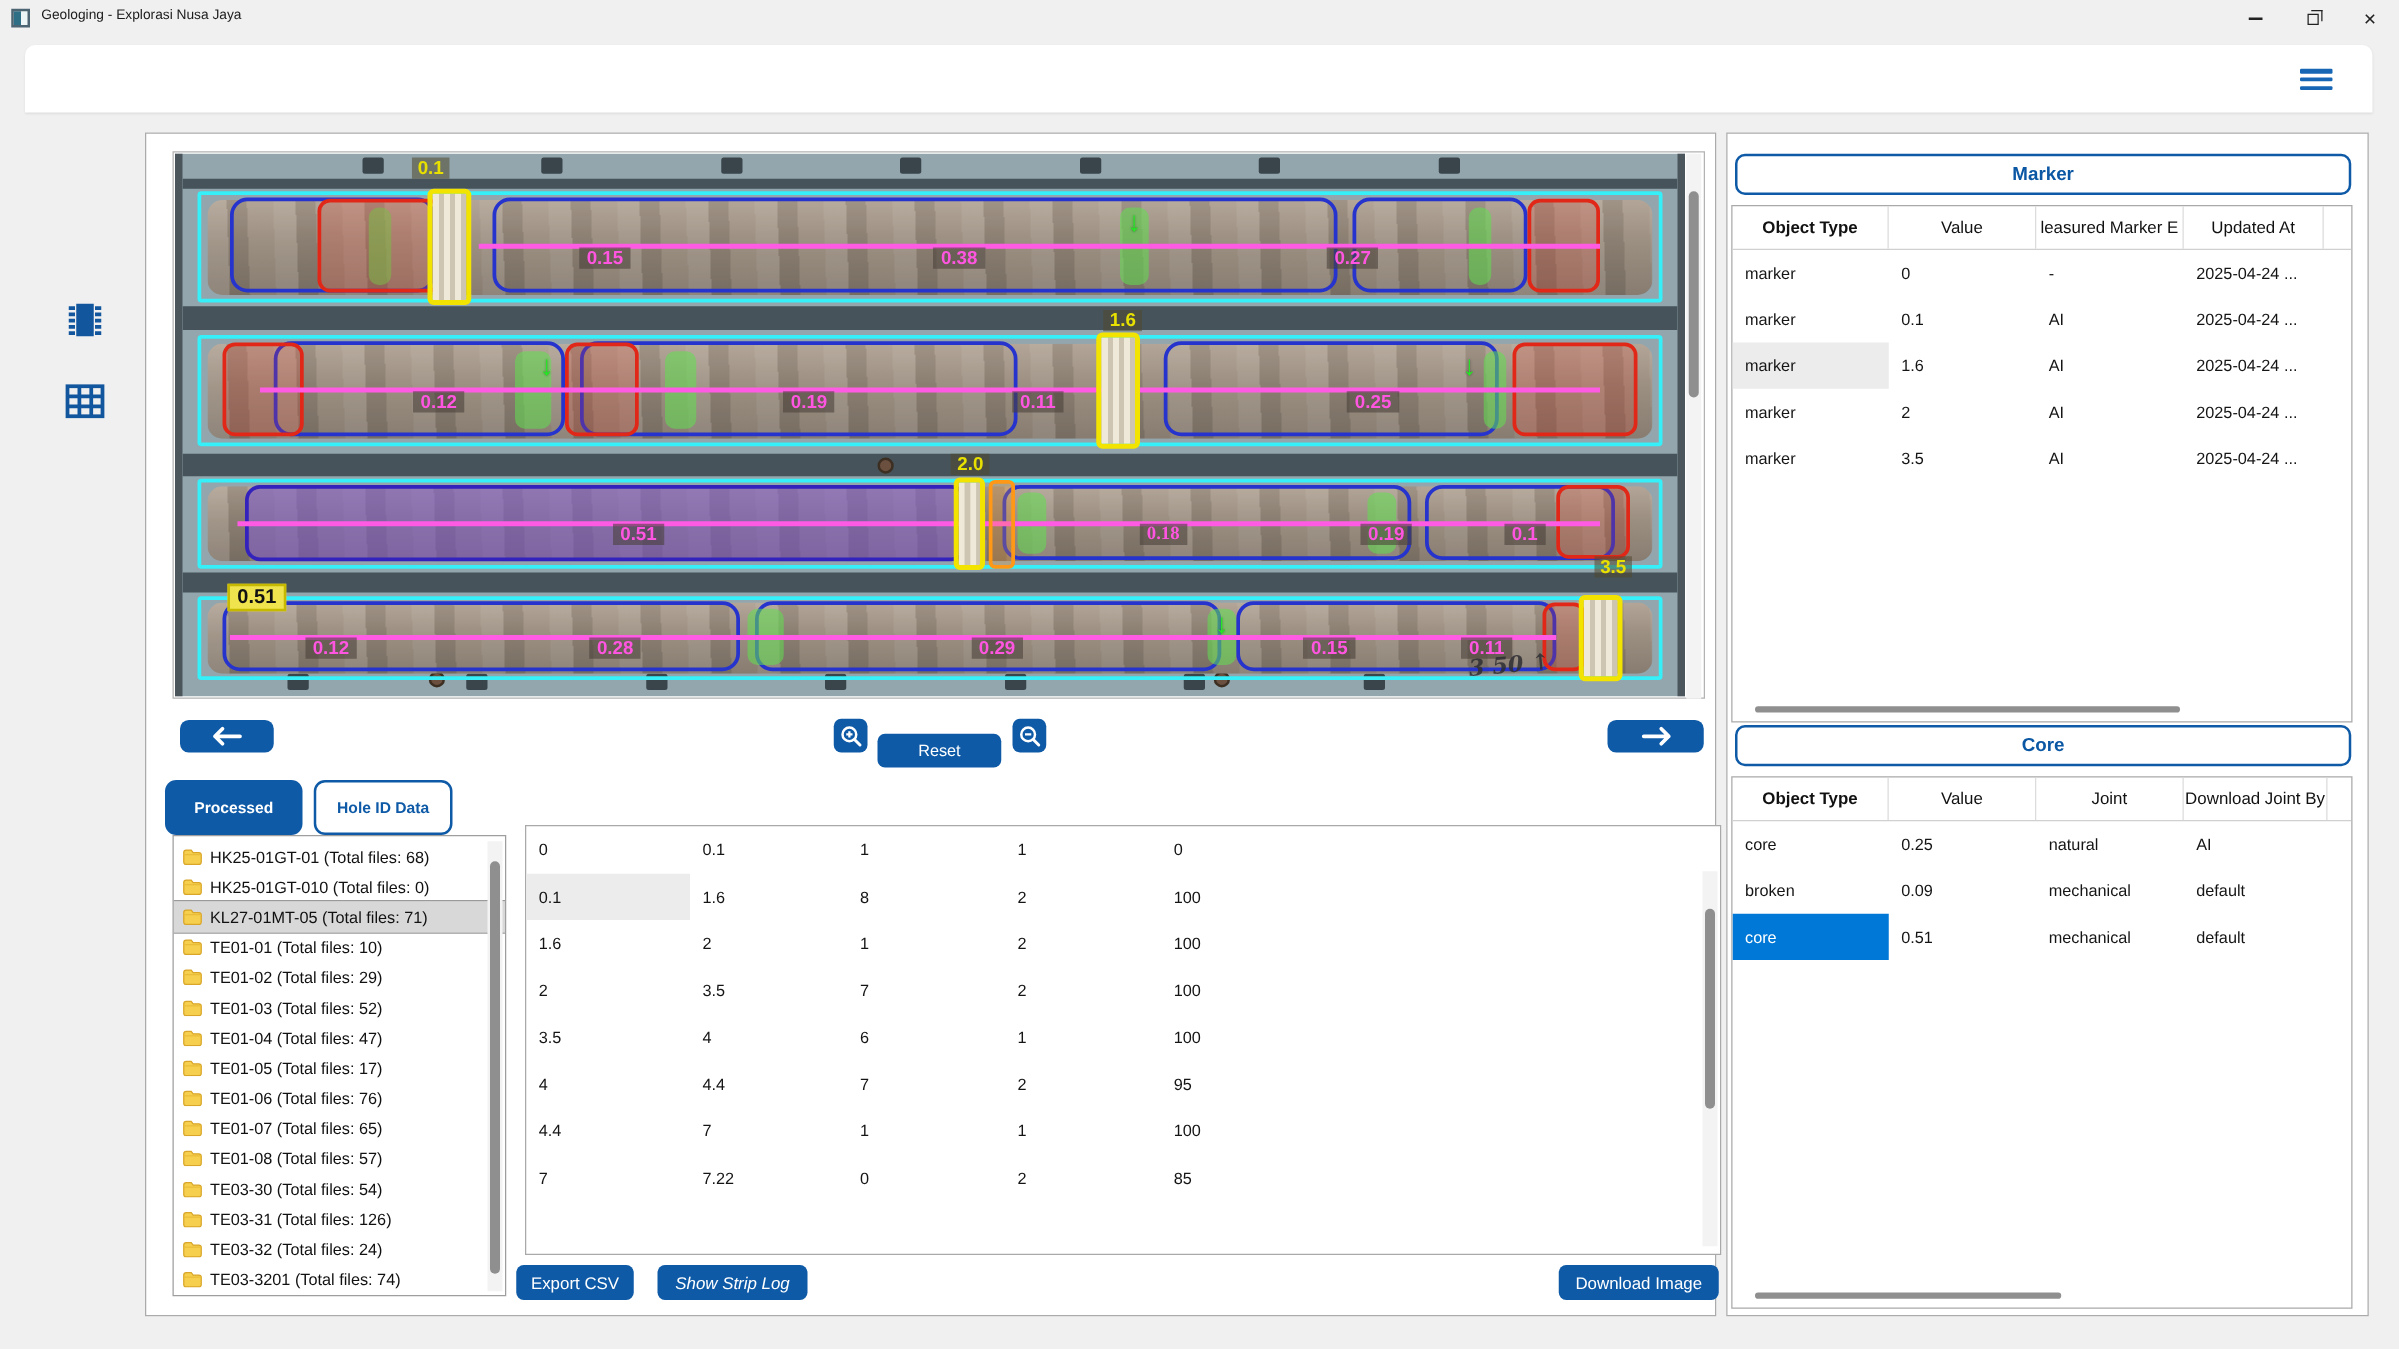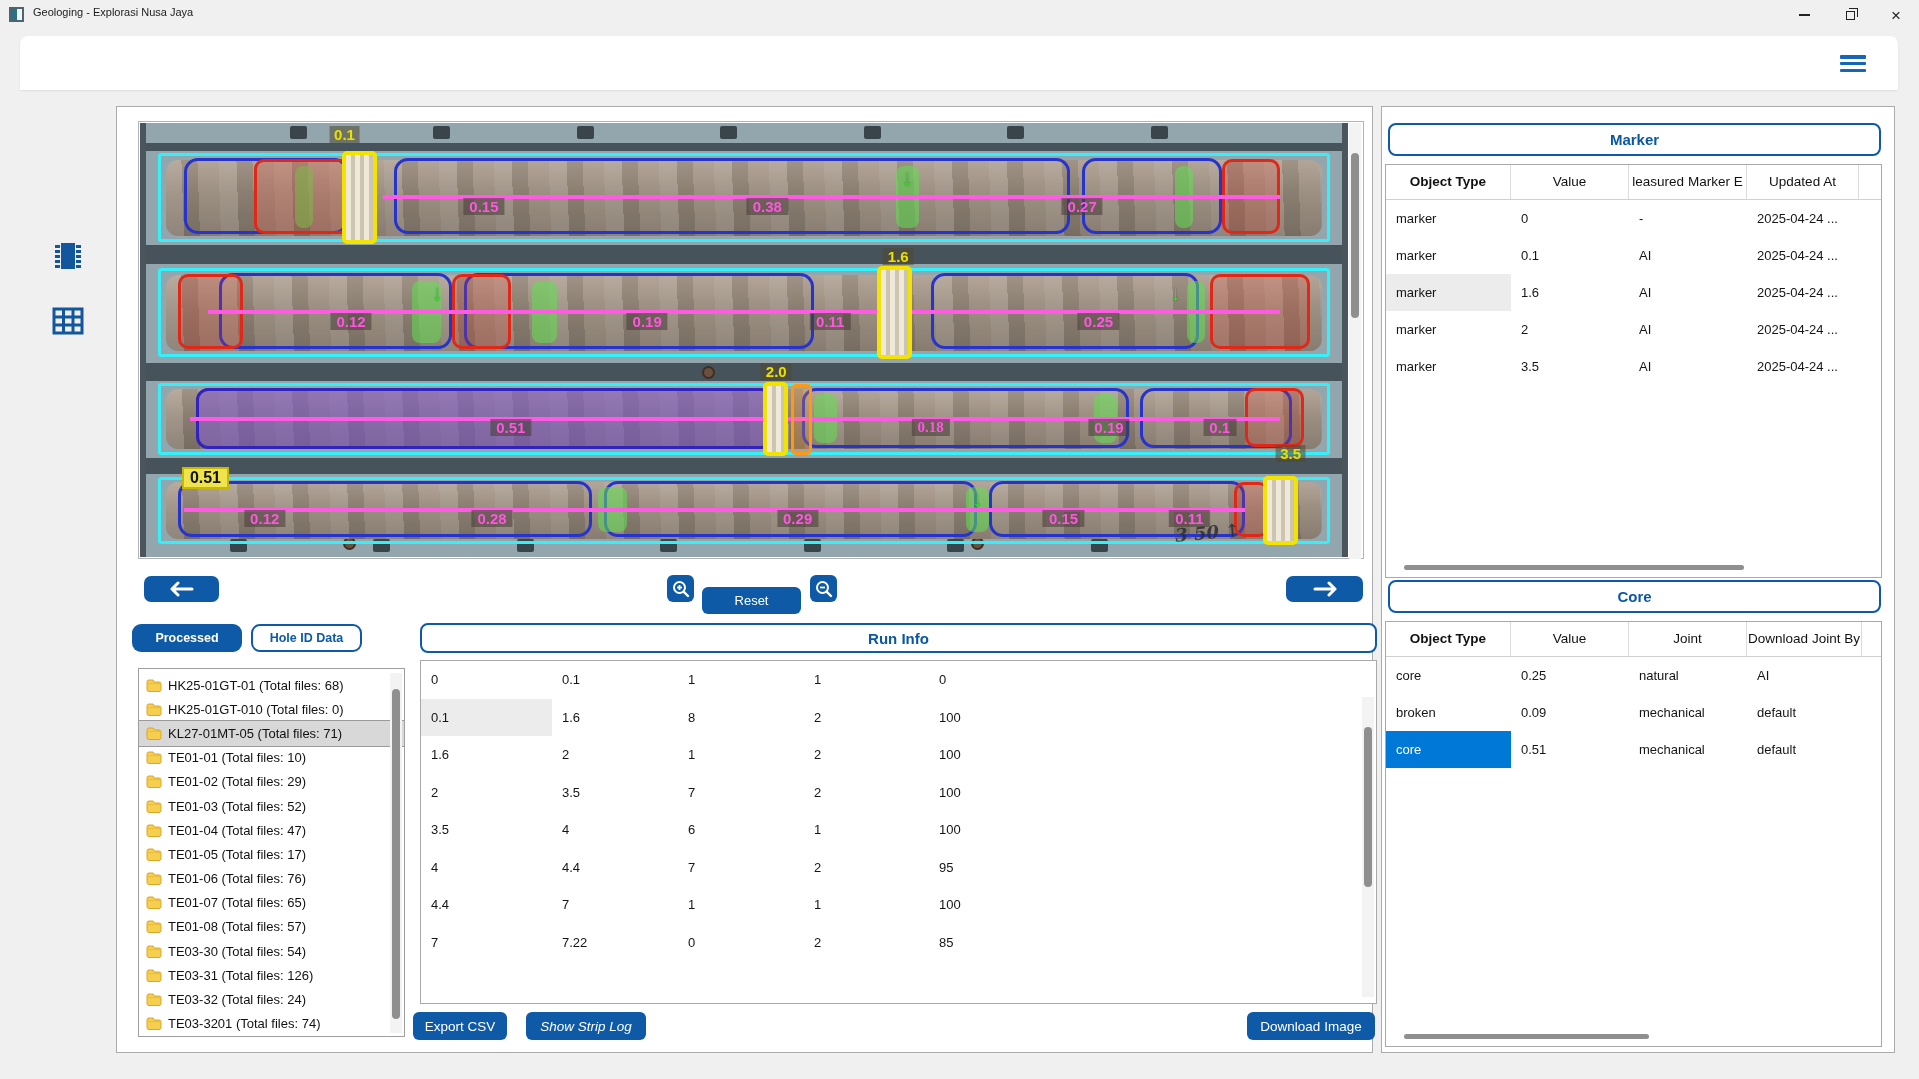--- a/index.html
+++ b/index.html
@@ -85,21 +85,21 @@
   .nav-next { left:1169px; top:469px; width:77px; height:26px; }
   .zoom-in  { left:550px; top:468px; width:27px; height:27px; border-radius:6px; }
   .reset    { left:585px; top:468px; width:99px; height:27px; border-radius:6px;margin-top:12px; }
   .zoom-out { left:693px; top:468px; width:27px; height:27px; border-radius:6px; }
   .act { height:28px; top:905px; border-radius:6px; font-size:13.5px; }
   .export   { left:296px; width:94px; }
   .striplog { left:409px; width:120px;font-style:italic; }
   .download { left:1130px; width:128px; }
 
   
-  .tab { position:absolute; top:517px; height:28px; border-radius:9px; font-family:inherit;
+  .tab { position:absolute; top:517px; height:44px; border-radius:9px; font-family:inherit;
     font-size:12.5px; font-weight:bold; cursor:pointer; }
   .tab-active { left:15px; width:110px; background:#0e5aa7; color:#fff; border:none; }
   .tab-outline { left:134px; width:111px; background:#fff; color:#0e5aa7; border:2px solid #0e5aa7; }
 
   
   .folder-list { position:absolute; left:21px; top:561px; width:267px; height:369px; border:1px solid #9e9e9e;
     background:#fff; padding-top:4px; overflow:hidden; }
   .folder-item { position:relative; height:24.2px; display:flex; align-items:center; padding-left:7px;
     font-size:13px; color:#111; cursor:pointer; white-space:nowrap; }
   .folder-item svg { margin-right:6px; flex:0 0 auto; }
@@ -431,23 +431,20 @@
             <path d="M1 3 q0-2 2-2 h4 l1.5 2 H13 q2 0 2 2 v5.5 q0 2-2 2 H3 q-2 0-2-2 Z" fill="#f6cf4e" stroke="#d9a62a"></path>
             <path d="M1 4.6 H15" stroke="#e9bd39" stroke-width="1"></path>
           </svg>
           <span>TE03-3201 (Total files: 74)</span>
         </div>
         <div class="vscroll fl-scroll">
         <div class="thumb" style="top:16px;height:330px;"></div>
       </div>
     </div>
 
-    <div class="section-title runinfo-title">
-      <span>Run Info</span>
-    </div>
     <div class="tbox runinfo-table" id="runTable">
         <div class="trow">
           <div class="td" style="width: 131px;">0</div>
           <div class="td" style="width: 126px;">0.1</div>
           <div class="td" style="width: 126px;">1</div>
           <div class="td" style="width: 125px;">1</div>
           <div class="td" style="width: 129px;">0</div>
         </div>
         <div class="trow">
           <div class="td cur" style="width: 131px;">0.1</div>

